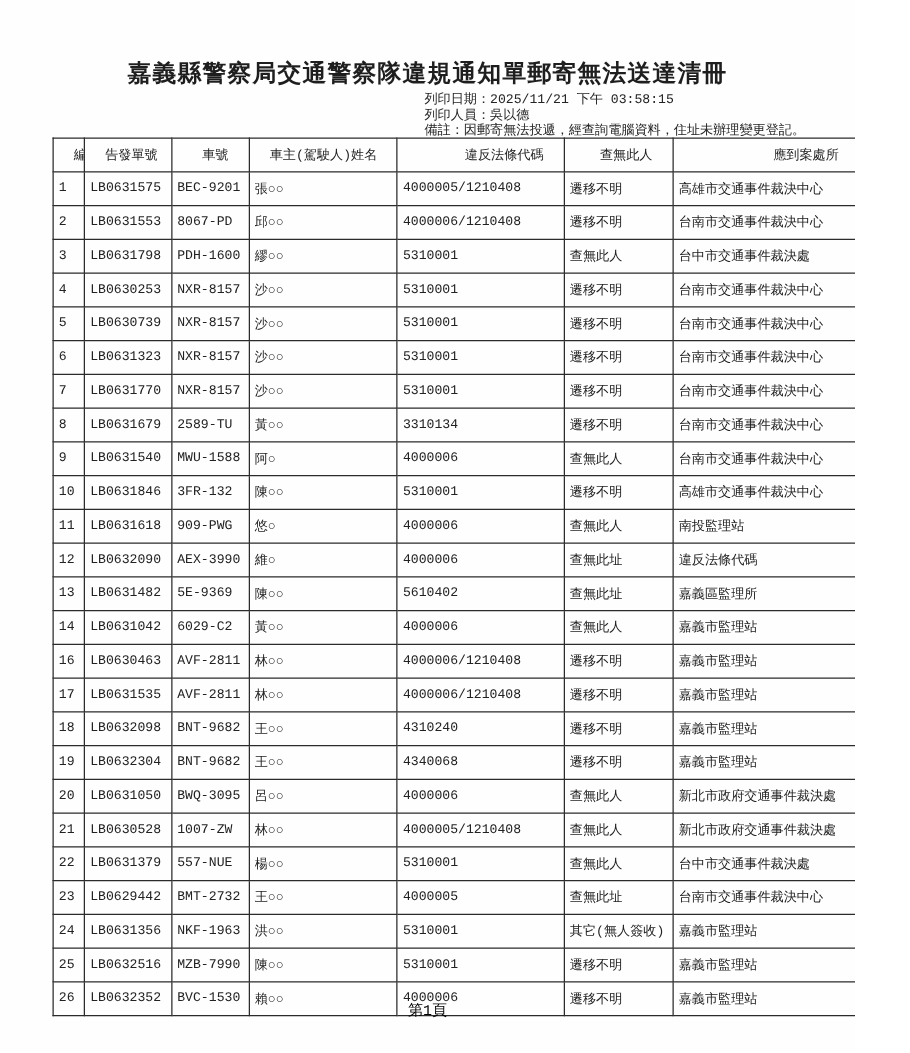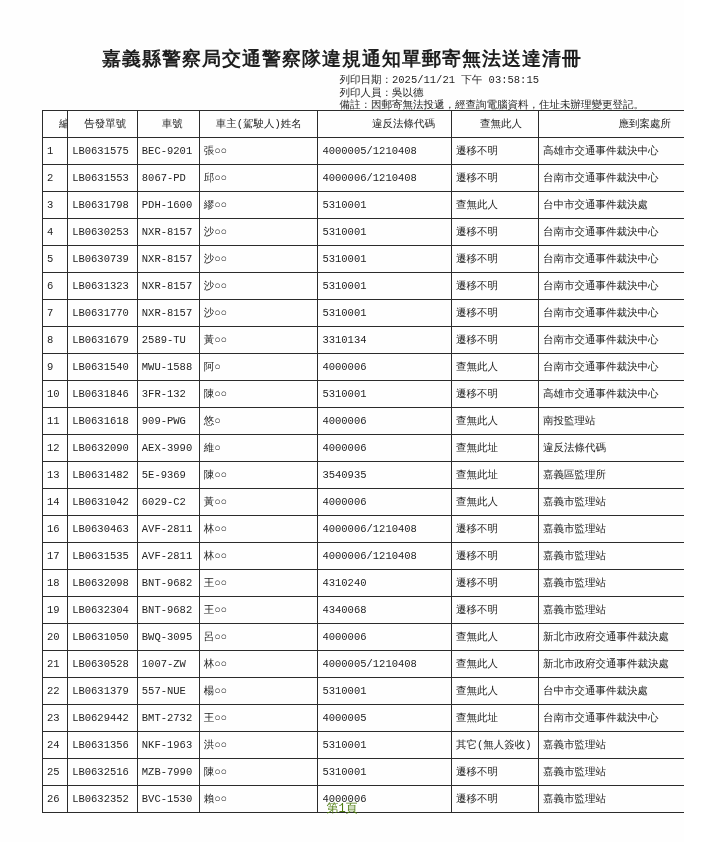--- a/index.html
+++ b/index.html
@@ -67,21 +67,21 @@
   col.c4 { width: 20.7%; }
   col.c5 { width: 13.5%; }
   col.c6 { width: 23.1%; }
   .footer {
     position: absolute;
     top: 800px;
     left: 0;
     width: 100%;
     text-align: center;
     font-size: 12px;
-    color: #4d7c0f;
+    color: #000000;
   }
 </style>
 </head>
 <body>
 
 <div class="page">
 
   <div class="title">嘉義縣警察局交通警察隊違規通知單郵寄無法送達清冊</div>
 
   <div class="meta">
@@ -219,21 +219,21 @@
             <td>維○</td>
             <td>4000006</td>
             <td>查無此址</td>
             <td>違反法條代碼</td>
           </tr>
           <tr>
             <td>13</td>
             <td>LB0631482</td>
             <td>5E-9369</td>
             <td>陳○○</td>
-            <td>3540935</td>
+            <td>5610402</td>
             <td>查無此址</td>
             <td>嘉義區監理所</td>
           </tr>
           <tr>
             <td>14</td>
             <td>LB0631042</td>
             <td>6029-C2</td>
             <td>黃○○</td>
             <td>4000006</td>
             <td>查無此人</td>

